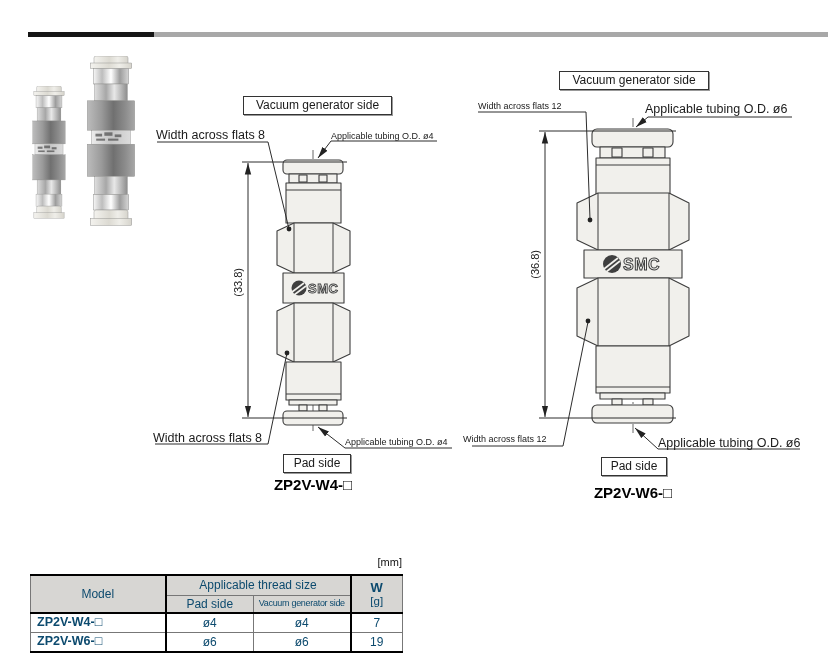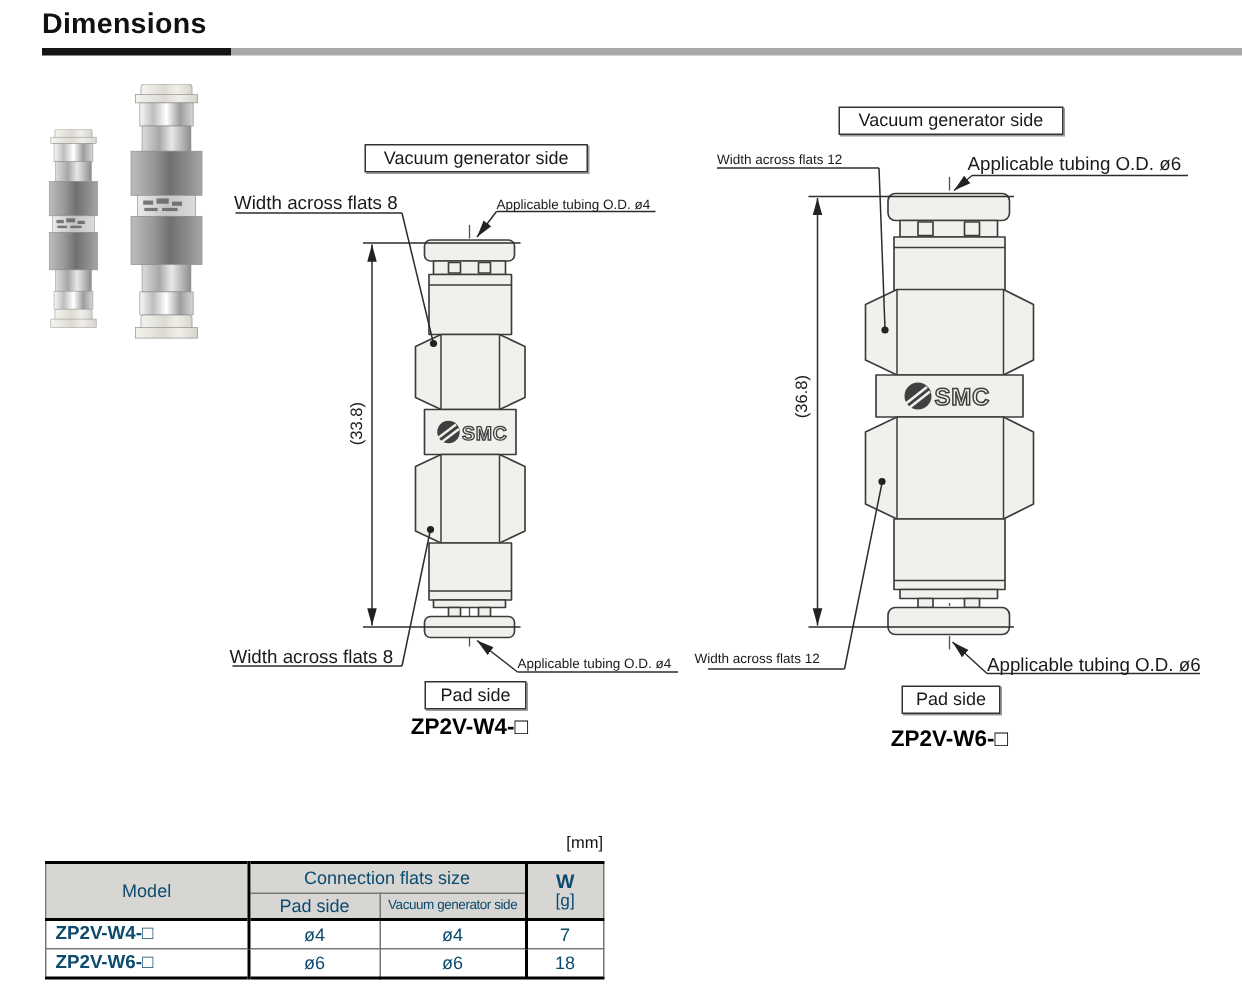--- a/index.html
+++ b/index.html
@@ -38,21 +38,20 @@
   .spec th.cond{font-size:9px;letter-spacing:-.3px;padding:0 1px;}
   .spec th.wcell{background:#d7d6d3;}
   .wcell .w{font-weight:bold;font-size:13px;display:block;line-height:14px;}
   .wcell .g{font-size:11.5px;display:block;line-height:13px;}
 </style>
 </head>
 <body>
 
 <div id="page">
 
-  <div id="title">Dimensions</div>
   <div id="title-rule"></div>
 
   <div class="abs" style="left:22px;top:86px;width:54px;height:142px;">
     <svg width="54" height="142" viewBox="0 0 100 260" preserveAspectRatio="none">
       <defs>
         <linearGradient id="g_cap" x1="0" y1="0" x2="1" y2="0">
           <stop offset="0" stop-color="#f4f3ef"></stop>
             <stop offset=".45" stop-color="#dcdad2"></stop>
           <stop offset=".7" stop-color="#efeee9"></stop>
             <stop offset="1" stop-color="#d6d4cc"></stop>
@@ -258,21 +257,21 @@
   <table class="spec">
     <colgroup>
       <col style="width:135px">
         <col style="width:88px">
         <col style="width:97px">
         <col style="width:52px">
     </colgroup>
     <thead>
       <tr class="h1">
         <th rowspan="2">Model</th>
-        <th colspan="2" class="bl">Connection flats size</th>
+        <th colspan="2" class="bl">Applicable thread size</th>
         <th rowspan="2" class="bl wcell">
           <span class="w">W</span>
           <span class="g">[g]</span>
         </th>
       </tr>
       <tr class="h2">
         <th class="bl">Pad side</th>
         <th class="cond">Vacuum generator side</th>
       </tr>
     </thead>
@@ -280,18 +279,18 @@
       <tr>
         <td class="model">ZP2V-W4-□</td>
         <td class="bl">ø4</td>
         <td>ø4</td>
         <td class="bl">7</td>
       </tr>
       <tr>
         <td class="model">ZP2V-W6-□</td>
         <td class="bl">ø6</td>
         <td>ø6</td>
-        <td class="bl">18</td>
+        <td class="bl">19</td>
       </tr>
     </tbody>
   </table>
 
 </div>
 
 </body></html>

